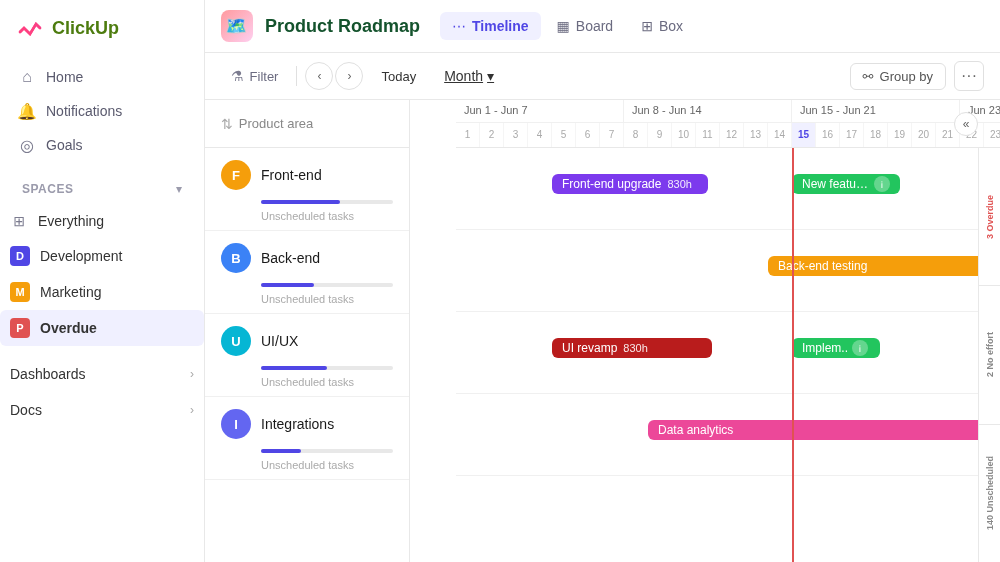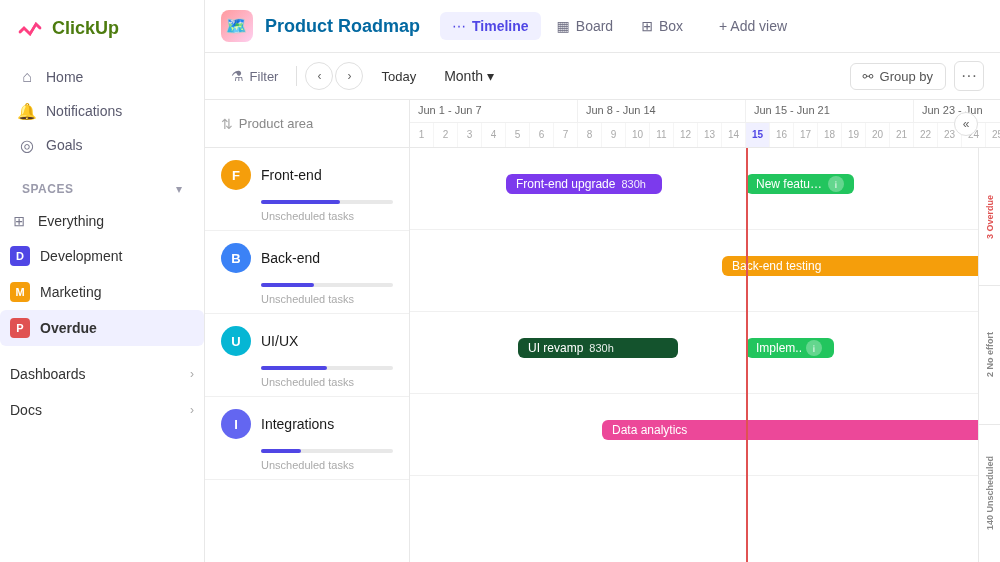--- a/index.html
+++ b/index.html
@@ -22,34 +22,34 @@
     .space-item.active span { font-weight: 700; }
     .section-header2 { display: flex; align-items: center; justify-content: space-between; padding: 8px 10px; margin-top: 4px; cursor: pointer; border-radius: 6px; gap: 43px; }
     .section-label { font-size: 14px; color: #333; font-weight: 500; }
 
     
     .main { flex: 1; display: flex; flex-direction: column; overflow: hidden; }
 
     
     .topbar { display: flex; align-items: center; padding: 10px 16px; border-bottom: 1px solid #e8e8e8; gap: 12px; }
     .project-icon { width: 32px; height: 32px; background: linear-gradient(135deg, #ff9a9e, #fecfef); border-radius: 8px; display: flex; align-items: center; justify-content: center; font-size: 18px; }
-    .project-title { font-size: 18px; font-weight: 700; color: #0369a1; margin-right: 8px; }
+    .project-title { font-size: 18px; font-weight: 700; color: #14532d; margin-right: 8px; }
     .view-tabs { display: flex; align-items: center; gap: 4px; }
     .view-tab { display: flex; align-items: center; gap: 6px; padding: 6px 12px; border-radius: 6px; cursor: pointer; font-size: 14px; color: #6b6b80; }
     .view-tab.active { background: #f0f0ff; color: #5046e5; }
     .add-view-btn { display: flex; align-items: center; gap: 4px; padding: 6px 12px; border-radius: 6px; cursor: pointer; font-size: 14px; color: #6b6b80; }
 
     
     .toolbar { display: flex; align-items: center; padding: 8px 16px; border-bottom: 1px solid #e8e8e8; gap: 8px; }
     .filter-btn { display: flex; align-items: center; gap: 6px; padding: 5px 10px; border-radius: 6px; cursor: pointer; font-size: 13px; color: #6b6b80; border: none; background: none; }
     .toolbar-divider { width: 1px; height: 20px; background: #e0e0e0; }
     .nav-arrows { display: flex; gap: 2px; }
     .arrow-btn { width: 28px; height: 28px; border-radius: 50%; border: 1px solid #e0e0e0; background: #fff; cursor: pointer; display: flex; align-items: center; justify-content: center; font-size: 12px; color: #666; }
     .today-btn { padding: 5px 10px; border-radius: 6px; border: none; background: none; cursor: pointer; font-size: 13px; color: #333; font-weight: 500; }
-    .month-btn { display: flex; align-items: center; gap: 4px; padding: 5px 10px; border-radius: 6px; border: none; background: none; cursor: pointer; font-size: 14px; color: #333; font-weight: 500; }
+    .month-btn { display: flex; align-items: center; gap: 4px; padding: 5px 10px; border-radius: 6px; border: none; background: none; cursor: pointer; font-size: 14px; color: #333; font-weight: 500; text-decoration: underline; }
     .toolbar-right { margin-left: auto; display: flex; align-items: center; gap: 8px; }
     .group-by-btn { display: flex; align-items: center; gap: 6px; padding: 5px 12px; border-radius: 6px; border: 1px solid #e0e0e0; background: #fff; cursor: pointer; font-size: 13px; color: #555; }
     .more-btn { width: 30px; height: 30px; border-radius: 6px; border: 1px solid #e0e0e0; background: #fff; cursor: pointer; display: flex; align-items: center; justify-content: center; color: #666; font-size: 16px; }
 
     
     .timeline-wrapper { flex: 1; display: flex; overflow: hidden; }
     .timeline-left { width: 205px; min-width: 205px; border-right: 1px solid #e8e8e8; overflow-y: auto; }
     .timeline-left-header { padding: 8px 16px; font-size: 13px; color: #888; font-weight: 500; border-bottom: 1px solid #e8e8e8; display: flex; align-items: center; gap: 6px; height: 48px; }
     .row-group { border-bottom: 1px solid #f0f0f0; }
     .row-header { display: flex; align-items: center; gap: 10px; padding: 12px 16px 6px; }
@@ -160,23 +160,20 @@
       <div class="view-tab">
         <span>▦</span>
         <span>Board</span>
       </div>
       <div class="view-tab">
         <span>⊞</span>
         <span>Box</span>
       </div>
     </div>
 
-    <div class="add-view-btn">
-      <span>+ Add view</span>
-    </div>
   </div>
 
   <div class="toolbar">
     <button class="filter-btn">
       <span style="font-size:14px; color:#7b7b8f;">⚗</span>
       <span>Filter</span>
     </button>
     <div class="toolbar-divider"></div>
     <div class="nav-arrows">
       <button class="arrow-btn">‹</button>
@@ -247,21 +244,21 @@
           <div class="row-avatar" style="background:#6366f1;">I</div>
           <span class="row-name">Integrations</span>
         </div>
         <div class="row-progress" style="width: calc(100% - 72px);">
           <div class="row-progress-fill" style="width:30%; background:#5046e5;"></div>
         </div>
         <div class="row-subtitle">Unscheduled tasks</div>
       </div>
     </div>
 
-    <div class="timeline-right" style="position:relative;">
+    <div class="timeline-right" style="position:relative;margin-left:46px;">
 
       <div class="timeline-header">
         <div class="date-ranges">
           <div class="date-range" style="min-width:168px;">Jun 1 - Jun 7</div>
           <div class="date-range" style="min-width:168px;">Jun 8 - Jun 14</div>
           <div class="date-range" style="min-width:168px;">Jun 15 - Jun 21</div>
           <div class="date-range" style="min-width:100px;">Jun 23 - Jun</div>
         </div>
         <div class="date-days">
 
@@ -316,21 +313,21 @@
         <div style="position:relative; height:82px; border-bottom:1px solid #f0f0f0;">
 
 
           <div class="task-bar" style="background:#f59e0b; left:312px; width:430px; top:26px;">
             <span class="task-bar-label">Back-end testing</span>
           </div>
         </div>
 
         <div style="position:relative; height:82px; border-bottom:1px solid #f0f0f0;">
 
-          <div class="task-bar" style="background:#14532d; left:108px; width:160px; top:26px;">
+          <div class="task-bar" style="background:#b91c1c; left:96px; width:160px; top:26px;">
             <span class="task-bar-label">UI revamp</span>
             <span class="task-effort">830h</span>
           </div>
 
           <div class="task-bar" style="background:#22c55e; left:336px; width:88px; top:26px;">
             <span class="task-bar-label">Implem..</span>
             <span class="task-info-dot">ℹ</span>
           </div>
         </div>
 

